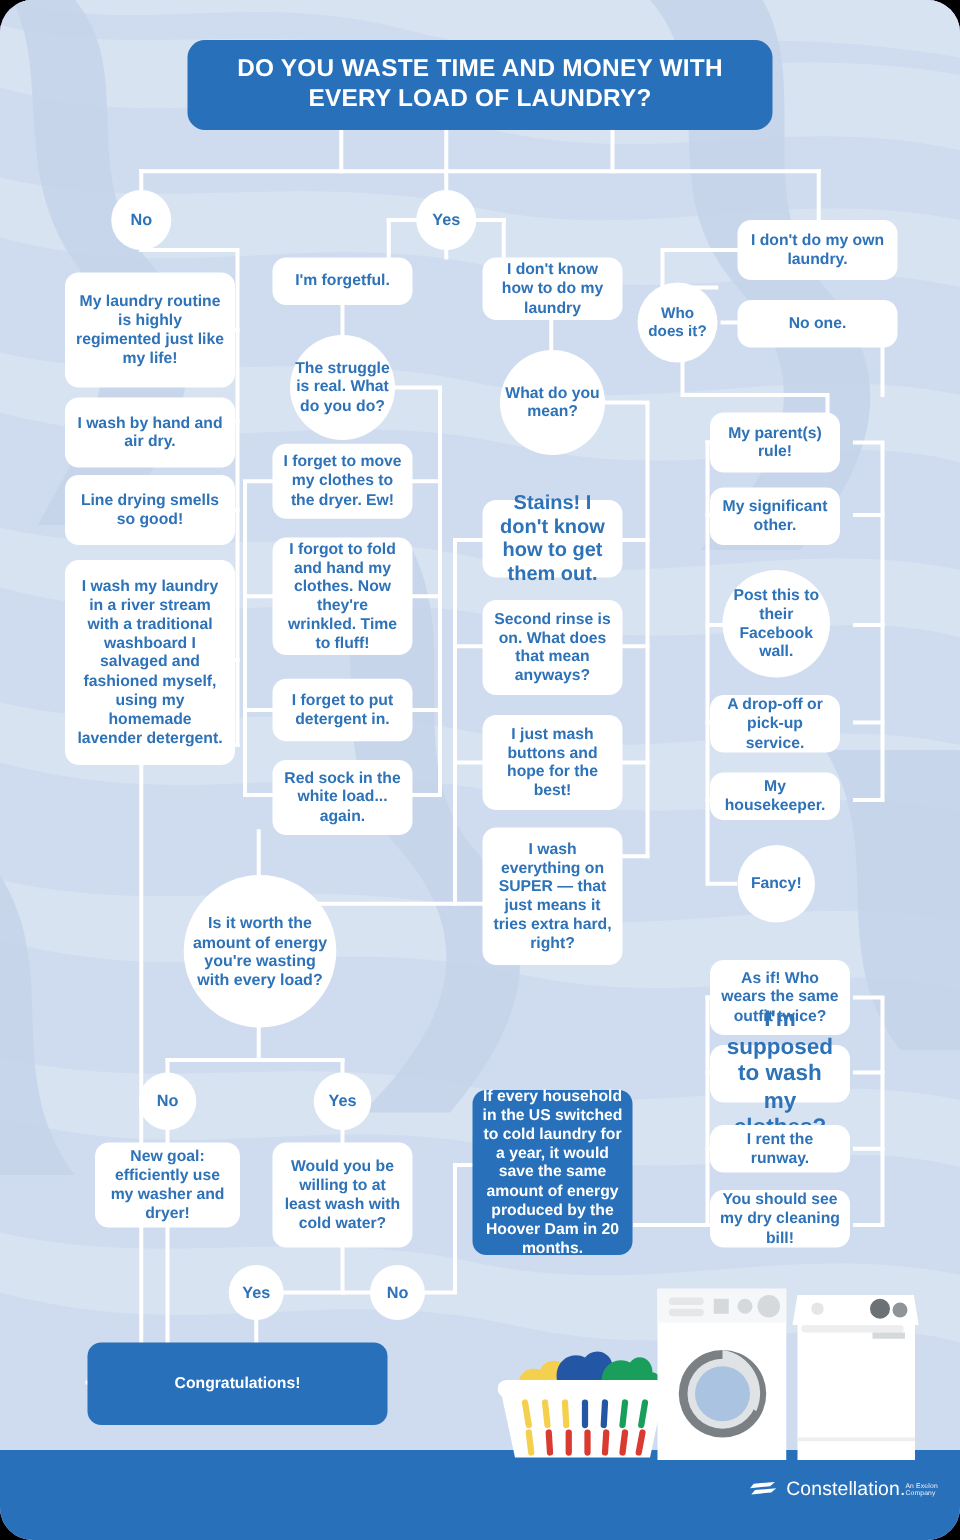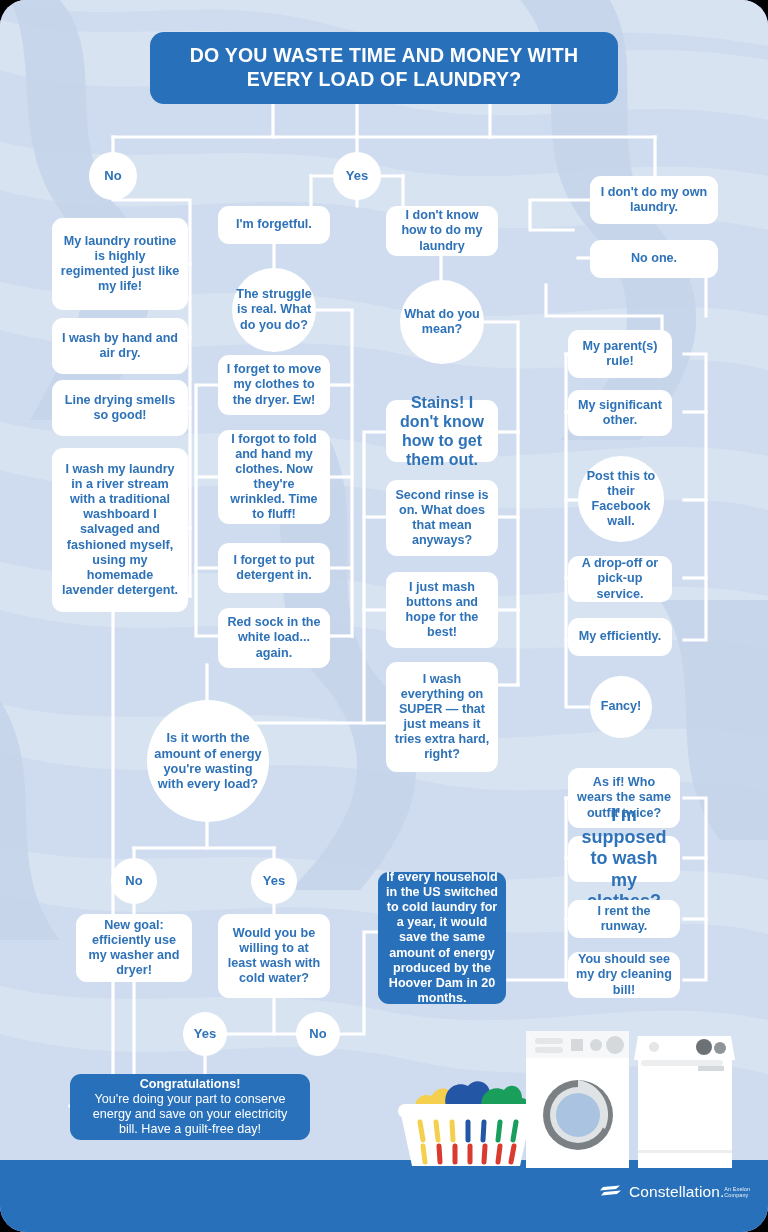--- a/index.html
+++ b/index.html
@@ -266,41 +266,44 @@
     <span>I just mash buttons and hope for the best!</span>
   </div>
   <div class="node rect" style="left:386px;top:662px;width:112px;height:110px;font-size:12.6px;">
     <span>I wash everything on SUPER — that just means it tries extra hard, right?</span>
   </div>
 
   <div class="node rect" style="left:590px;top:176px;width:128px;height:48px;font-size:12.6px;">
     <span>I don't do my own laundry.</span>
   </div>
 
+  <div class="node circ" style="left:510px;top:226px;width:64px;height:64px;font-size:12.2px;">
+    <span>Who does it?</span>
+  </div>
 
   <div class="node rect" style="left:590px;top:240px;width:128px;height:38px;font-size:12.6px;">
     <span>No one.</span>
   </div>
 
   <div class="node rect" style="left:568px;top:330px;width:104px;height:48px;font-size:12.6px;">
     <span>My parent(s) rule!</span>
   </div>
   <div class="node rect" style="left:568px;top:390px;width:104px;height:46px;font-size:12.6px;">
     <span>My significant other.</span>
   </div>
 
   <div class="node circ" style="left:578px;top:456px;width:86px;height:86px;font-size:12.6px;">
     <span>Post this to their Facebook wall.</span>
   </div>
 
   <div class="node rect" style="left:568px;top:556px;width:104px;height:46px;font-size:12.6px;">
     <span>A drop-off or pick-up service.</span>
   </div>
   <div class="node rect" style="left:568px;top:618px;width:104px;height:38px;font-size:12.6px;">
-    <span>My efficiently.</span>
+    <span>My housekeeper.</span>
   </div>
 
   <div class="node circ" style="left:590px;top:676px;width:62px;height:62px;font-size:12.6px;">
     <span>Fancy!</span>
   </div>
 
   <div class="node rect" style="left:568px;top:768px;width:112px;height:60px;font-size:12.6px;">
     <span>As if! Who wears the same outfit twice?</span>
   </div>
   <div class="node rect" style="left:568px;top:836px;width:112px;height:46px;font-size:18px;">
@@ -337,21 +340,21 @@
   </div>
   <div class="node circ" style="left:296px;top:1012px;width:44px;height:44px;font-size:13px;">
     <span>No</span>
   </div>
 
   <div class="node rect blue" style="left:378px;top:872px;width:128px;height:132px;font-size:12.6px;">
     <span>If every household in the US switched to cold laundry for a year, it would save the same amount of energy produced by the Hoover Dam in 20 months.</span>
   </div>
 
   <div class="node rect blue" style="left:70px;top:1074px;width:240px;height:66px;font-size:12.6px;font-weight:normal;">
-    <span><b>Congratulations!</b><span> You're doing your part to conserve energy and save on your electricity bill. Have a guilt-free day!</span></span>
+    <span><b>Congratulations!</b></span>
   </div>
 
   <div id="illo">
     <svg width="340" height="160" viewBox="0 0 340 160" xmlns="http://www.w3.org/2000/svg">
 
       <rect x="-400" y="140" width="1200" height="40" fill="#2870b9"></rect>
 
       <g>
         <path d="M18,92 C14,80 24,72 34,76 C38,66 52,66 56,76 C66,72 74,80 70,92 Z" fill="#f5cf4e"></path>
         <path d="M48,86 C44,70 58,60 70,66 C76,58 90,60 92,72 C100,70 104,80 100,90 Z" fill="#2456a6"></path>

